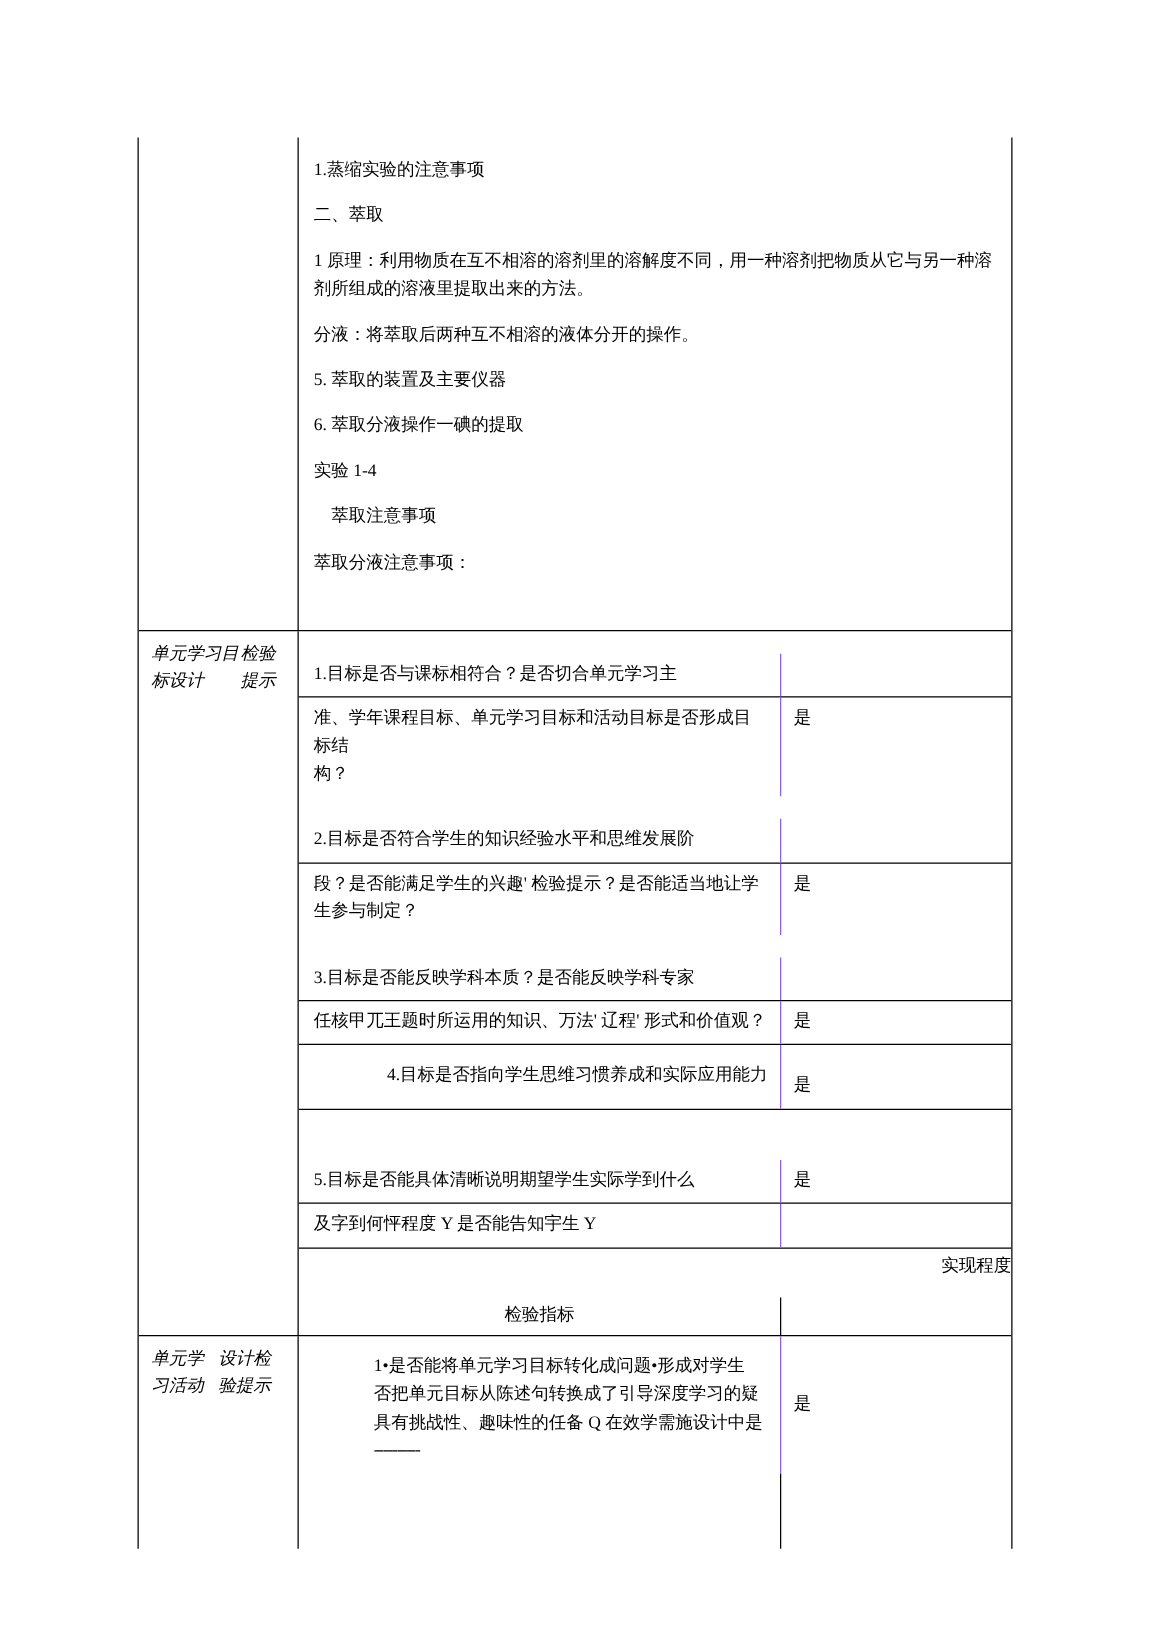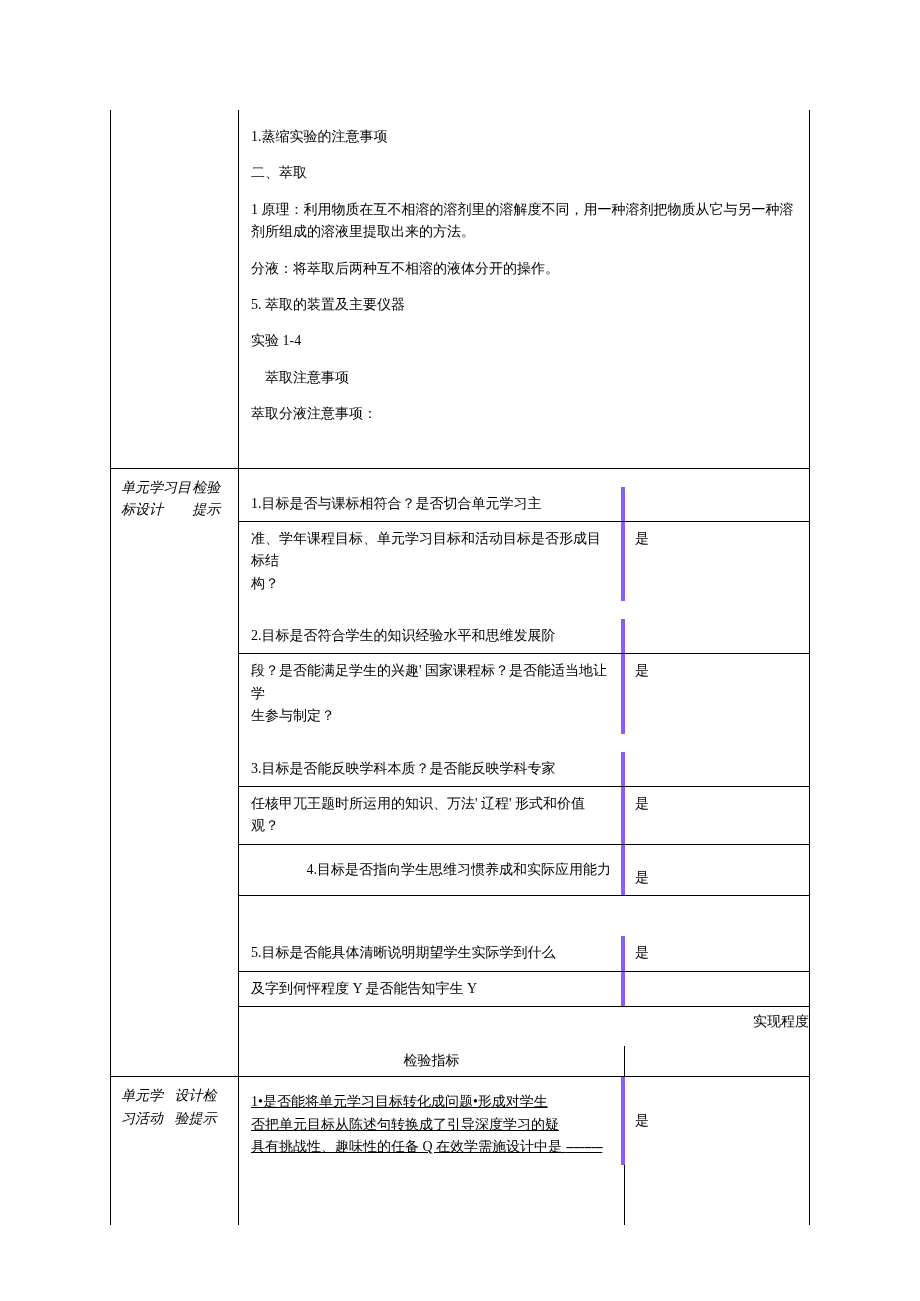--- a/index.html
+++ b/index.html
@@ -40,21 +40,21 @@
   }
   .indent { padding-left: 1em; }
   .check-block { padding: 0; }
   .check-row {
     display: flex;
     min-height: 22px;
   }
   .check-left {
     flex: 1;
     padding: 6px 10px 6px 12px;
-    border-right: 4px solid #8b5cf6;
+    border-right: 1px solid #8b5cf6;
   }
   .check-right {
     width: 184px;
     padding: 6px 10px;
     display: flex;
     align-items: flex-end;
   }
   .sep { border-bottom: 1px solid #000; }
   .header-row {
     display: flex;
@@ -65,37 +65,38 @@
     border-right: 1px solid #000;
     text-align: center;
     padding: 4px 0;
     margin-top: 39px;
   }
   .header-right {
     width: 184px;
     text-align: right;
     padding: 4px 0;
   }
-  .nb { border-bottom: none; }
+  .nb { border-bottom: none; gap: 48px; }
   .sm-gap { height: 18px; }
   .dashes { letter-spacing: -1px; }
 </style>
 </head>
 <body>
 
 <div class="page">
 
   <div class="row">
     <div class="label-col"></div>
     <div class="content-col">
       <p>1.蒸缩实验的注意事项</p>
       <p>二、萃取</p>
       <p>1 原理：利用物质在互不相溶的溶剂里的溶解度不同，用一种溶剂把物质从它与另一种溶剂所组成的溶液里提取出来的方法。</p>
       <p>分液：将萃取后两种互不相溶的液体分开的操作。</p>
       <p>5. 萃取的装置及主要仪器</p>
+      <p>6. 萃取分液操作一碘的提取</p>
       <p>实验 1-4</p>
       <p class="indent">萃取注意事项</p>
       <p>萃取分液注意事项：</p>
       <div class="sm-gap"></div>
     </div>
   </div>
 
   <div class="row">
     <div class="label-col">
       <div>单元学习目标设计</div>
@@ -118,21 +119,21 @@
       </div>
 
       <div class="sm-gap"></div>
 
       <div class="check-row sep">
         <div class="check-left">2.目标是否符合学生的知识经验水平和思维发展阶</div>
         <div class="check-right"></div>
       </div>
       <div class="check-row">
         <div class="check-left">
-          <div>段？是否能满足学生的兴趣' 国家课程标？是否能适当地让学</div>
+          <div>段？是否能满足学生的兴趣' 检验提示？是否能适当地让学</div>
           <div>生参与制定？</div>
         </div>
         <div class="check-right" style="align-items:flex-start;">是</div>
       </div>
 
       <div class="sm-gap"></div>
 
       <div class="check-row sep">
         <div class="check-left">3.目标是否能反映学科本质？是否能反映学科专家</div>
         <div class="check-right"></div>
@@ -168,21 +169,21 @@
     </div>
   </div>
 
   <div class="row nb">
     <div class="label-col" style="justify-content:flex-start;">
       <div>单元学习活动</div>
       <div>设计检验提示</div>
     </div>
     <div class="content-col check-block">
       <div class="check-row">
-        <div class="check-left" style="padding-top:14px;text-decoration:underline;">
+        <div class="check-left" style="padding-top:14px;">
           <div>1•是否能将单元学习目标转化成问题•形成对学生</div>
           <div>否把单元目标从陈述句转换成了引导深度学习的疑</div>
           <div>
             <span>具有挑战性、趣味性的任备 Q 在效学需施设计中是 </span><span class="dashes">----------</span>
           </div>
         </div>
         <div class="check-right" style="align-items:center;">是</div>
       </div>
       <div style="height:60px;border-right:none;">
         <div style="display:flex;height:100%;">

